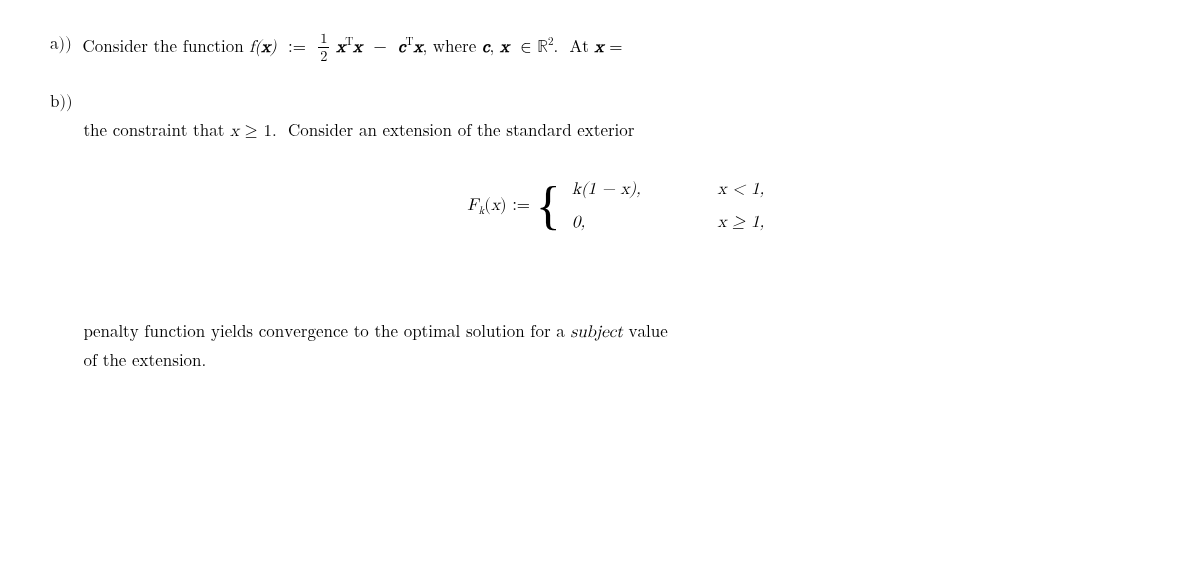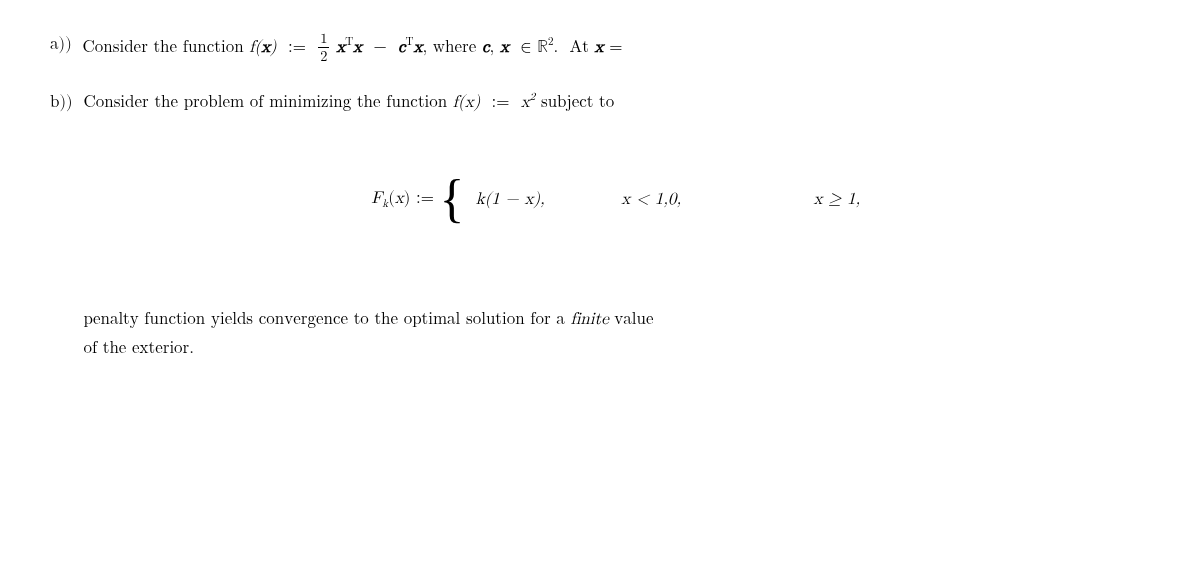--- a/index.html
+++ b/index.html
@@ -33,21 +33,21 @@
 
     .math-formula-block {
       display: flex;
       justify-content: center;
       align-items: center;
       margin: 28px 0 22px 0;
     }
 
     .brace-cases {
       display: inline-flex;
-      flex-direction: row;
+      flex-direction: column;
       vertical-align: middle;
       margin-left: 0.2em;
     }
 
     .brace-left {
       font-size: 52px;
       line-height: 1;
       font-weight: 100;
       vertical-align: middle;
       margin-right: 0.15em;
@@ -156,28 +156,25 @@
       <br>
     </div>
   </div>
 
   <div class="problem problem-b">
     <div class="label-col">
       <span>b)</span>)&nbsp;
     </div>
     <div class="text-col">
 
-      <span>
-        Consider the problem of minimizing the function
-        <span class="math-inline"><i>f</i>(<i>x</i>)</span>
-        &nbsp;:=&nbsp;
-        <span class="math-inline"><i>x</i><sup>2</sup></span>
-        subject to
-      </span>
-      <br>
+      <br>
+      <span>
+        the constraint that <i>x</i> ≥ 1.&nbsp;
+        Consider an extension of the standard exterior
+      </span>
       <br>
 
       
       <div class="math-formula-block">
         <span>
           <i>F</i><sub><i>k</i></sub>(<i>x</i>)&nbsp;:=&nbsp;
         </span>
         <span class="brace-left">{</span>
         <div class="brace-cases">
           <div class="case-row">
@@ -195,22 +192,22 @@
             <span class="case-cond">
               <i>x</i> ≥ 1,
             </span>
           </div>
         </div>
       </div>
 
       <br>
       <br>
       <span>
-        penalty function yields convergence to the optimal solution for a <i><i>finite</i></i> value
-      </span>
-      <br>
-      <span>
-        of the exterior.
+        penalty function yields convergence to the optimal solution for a <i><i>subject</i></i> value
+      </span>
+      <br>
+      <span>
+        of the extension.
       </span>
     </div>
   </div>
 
 </div>
 
 </body></html>

